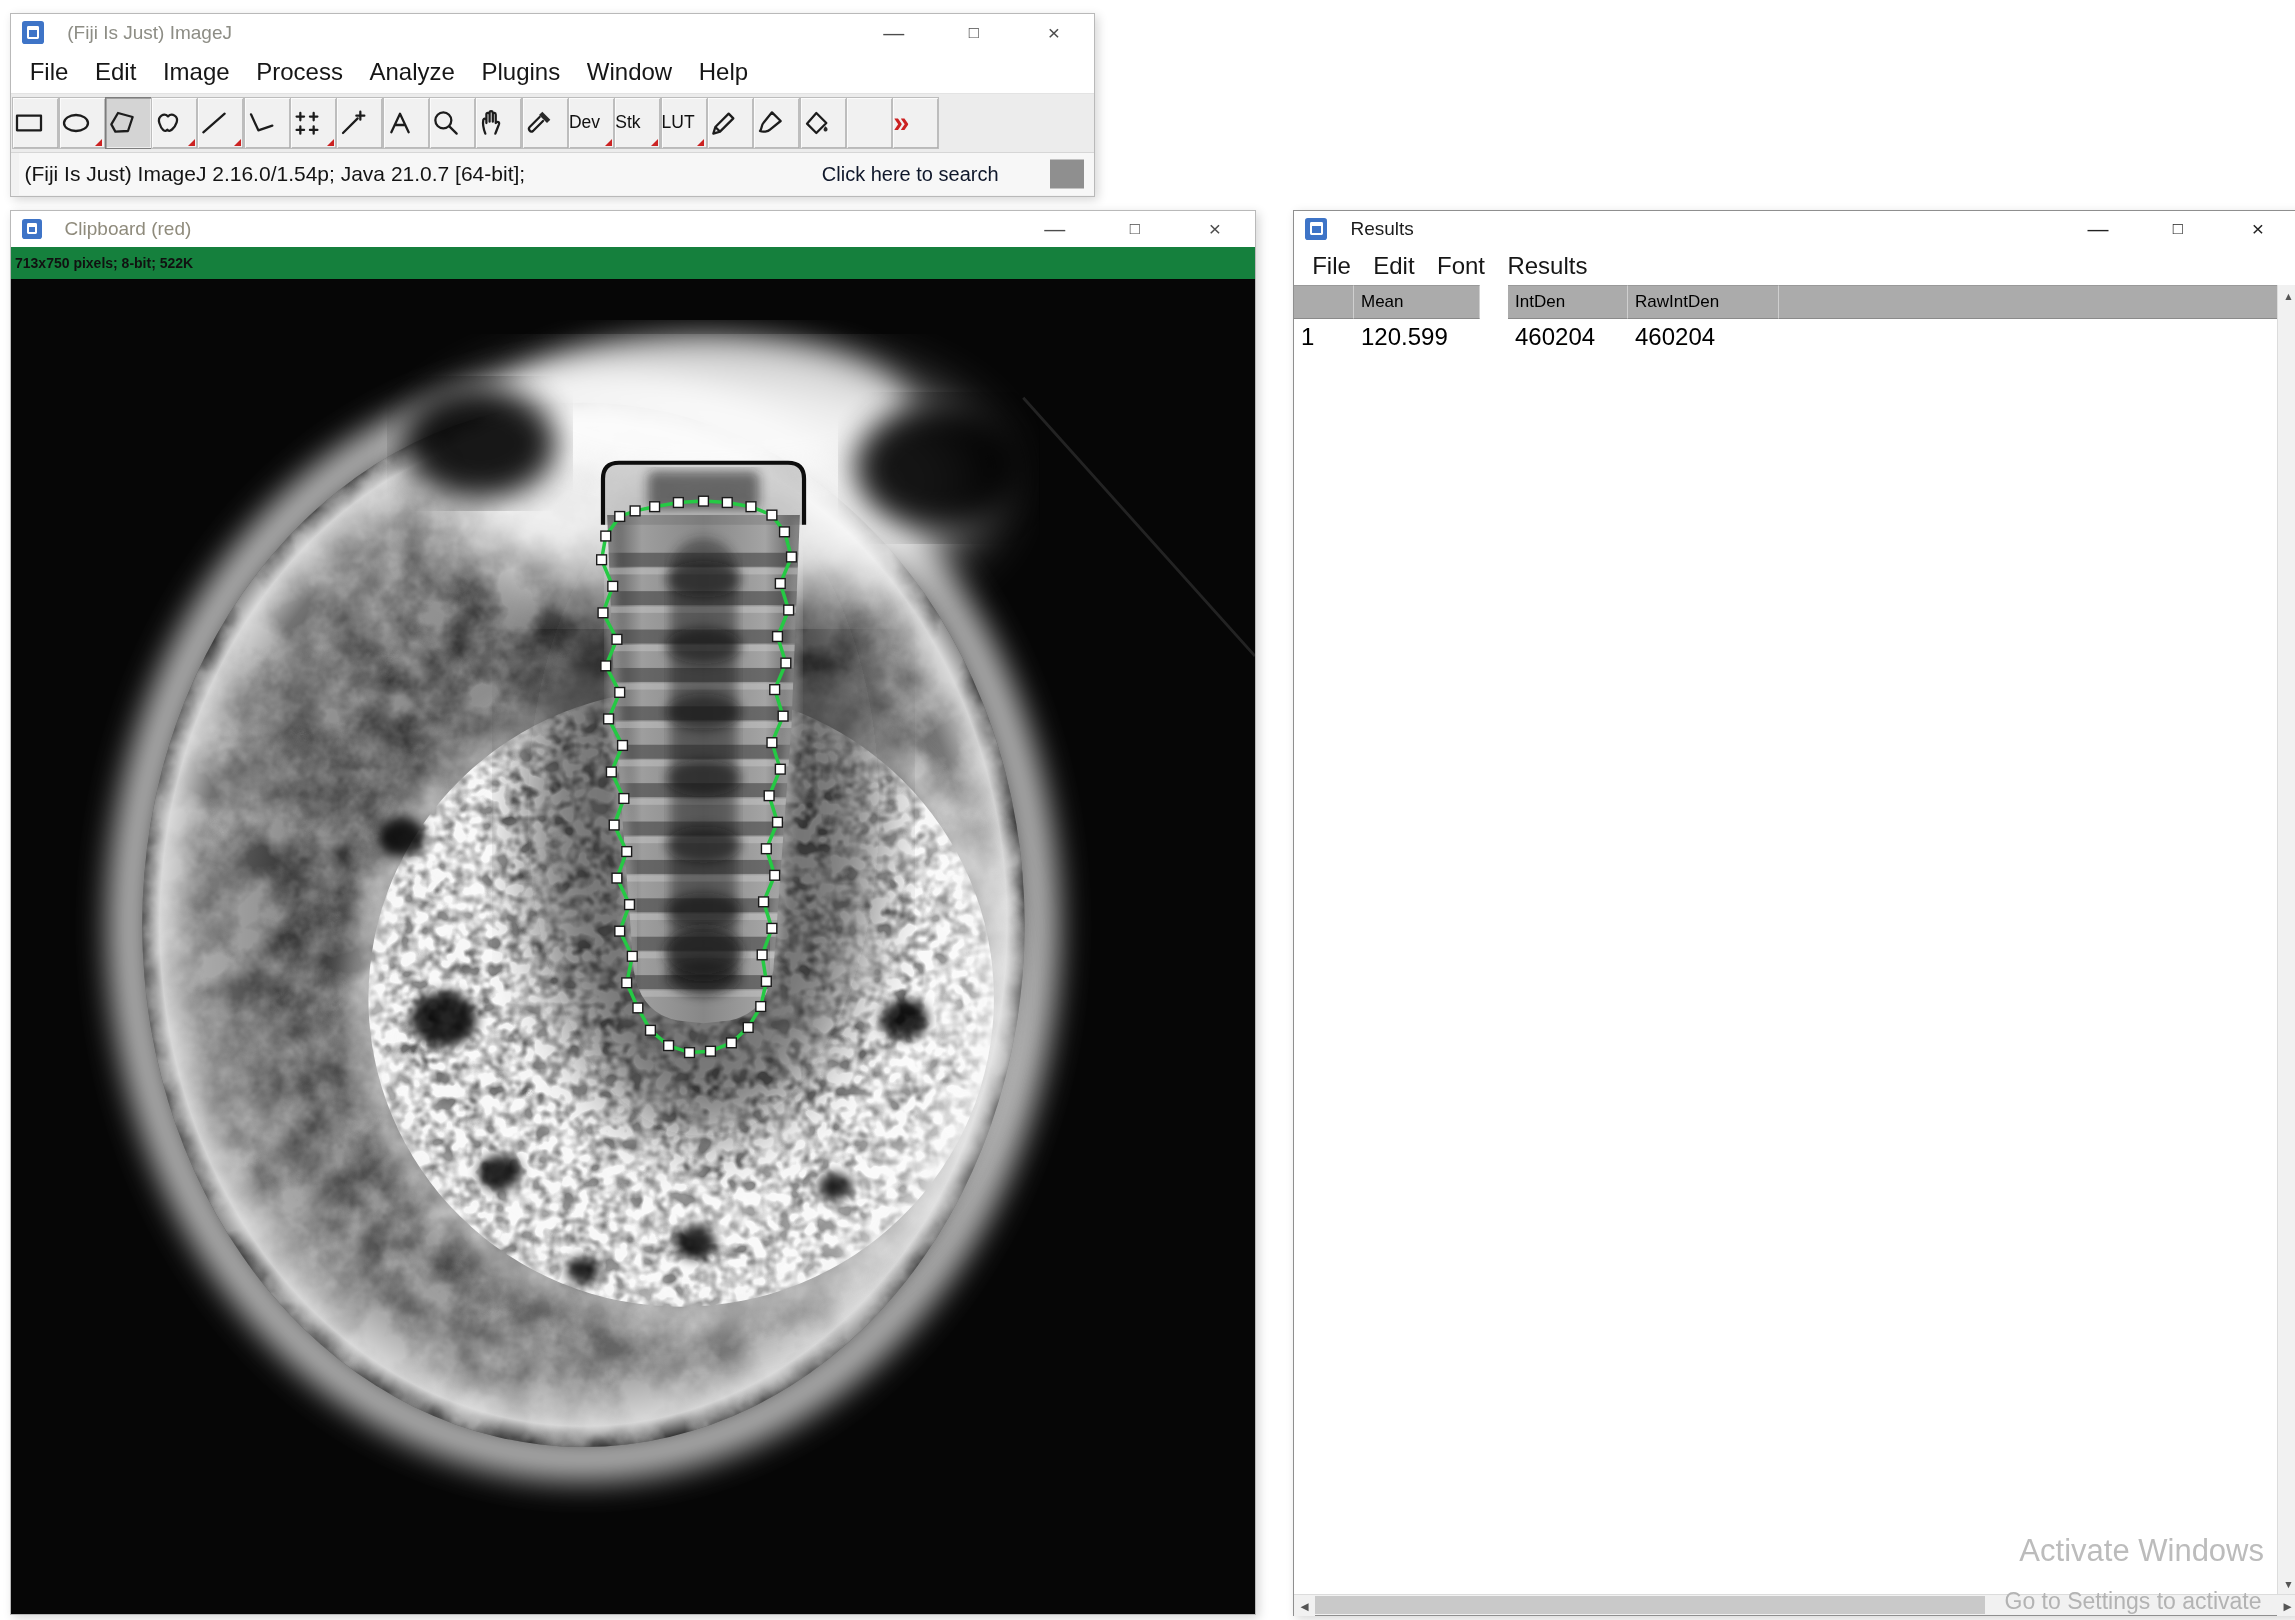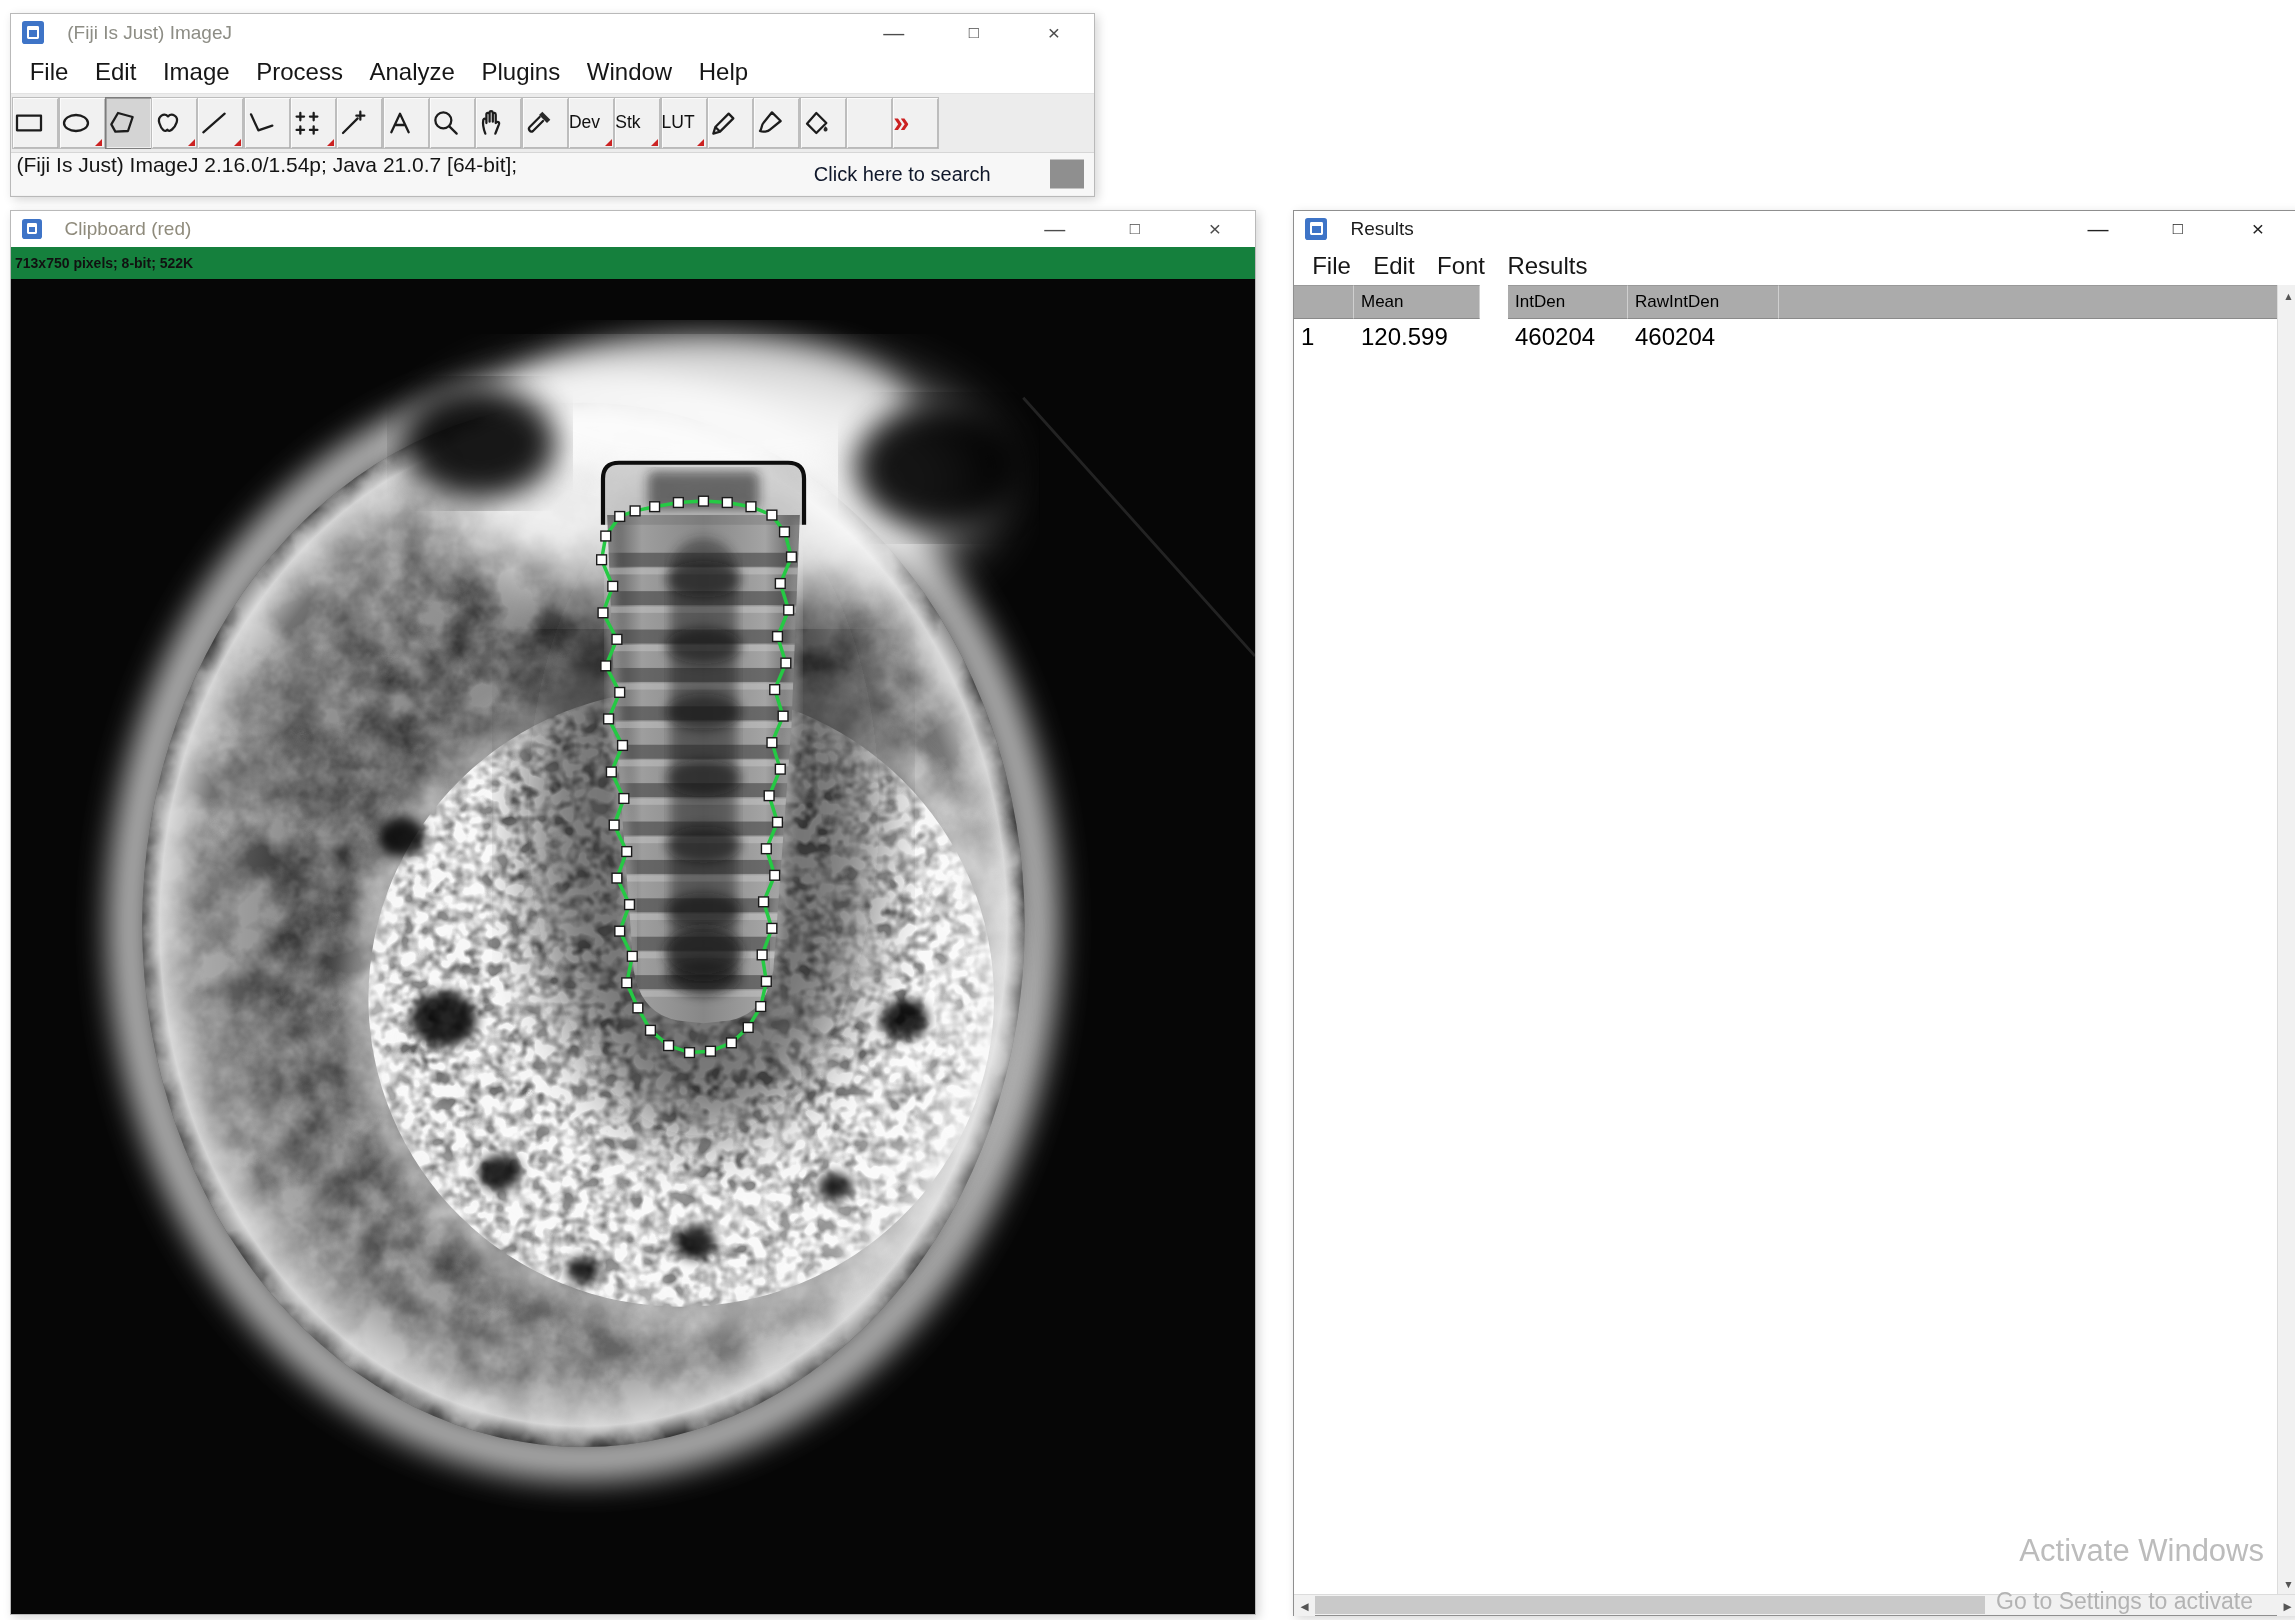--- a/index.html
+++ b/index.html
@@ -37,22 +37,22 @@
               box-shadow: inset 0.7px 0.7px 0 #ffffff, inset -0.7px -0.7px 0 #a8a8a8; }
   .tool-btn.selected { background:#d4d4d4; border-color:#7d7d7d;
               box-shadow: inset 0.7px 0.7px 0 #8f8f8f, inset -0.7px -0.7px 0 #f5f5f5; }
   .tool-icon { width:32px; height:32px; }
   .tool-icon * { stroke:#1c1c1c; fill:none; stroke-width:1.7; stroke-linecap:round; stroke-linejoin:round; }
   .tool-icon .fill { fill:#2a2a2a; stroke:none; }
   .tool-label { font-size:17.5px; color:#111; }
   .tool-label.more { font-size:29px; font-weight:bold; color:#cc2222; line-height:1; }
   .dd { position:absolute; right:2.1px; bottom:2.1px; width:0; height:0; border-style:solid;
         border-width:0 0 7.7px 7.7px; border-color:transparent transparent #cc2222 transparent; }
-  .statusbar { position:relative; display:flex; align-items:flex-start; height:42px;
-               background:#f7f7f7; padding-left:5.6px; }
+  .statusbar { position:relative; display:flex; align-items:center; height:42px;
+               background:#f7f7f7; padding-left:5.6px;margin-left:8px; }
   .status-left { font-size:21px; color:#141414; }
   .search-hint { position:absolute; left:803px; top:50%; transform:translateY(-50%);
                  font-size:20px; color:#0f172a; }
   .status-box { position:absolute; right:9.8px; top:50%; transform:translateY(-50%);
                 width:34px; height:29px; background:#8f8f8f; }
 
   
   #clipboard-window { left:9.8px; top:210px; width:1246px; height:1405px;text-align:right; }
   #clipboard-window .titlebar { height:36px; }
   #clipboard-window .app-icon { width:19.6px; height:19.6px; }
@@ -83,21 +83,21 @@
             justify-content:center; font-size:10.5px; color:#555; background:#f1f1f1; }
   .sb-btn.top { top:0; } .sb-btn.bottom { bottom:0; }
   .sb-btn.left { left:0; } .sb-btn.right { right:0; z-index:5; }
   .h-thumb { position:absolute; left:21px; top:1.4px; height:18px; width:670px;
              background:#c9c9c9; }
   .corner { position:absolute; right:0; bottom:0; width:21px; height:21px; background:#f1f1f1; }
 
   .watermark { position:absolute; right:34px; bottom:46px; text-align:right; z-index:3;margin-left:22px; }
   .wm1 { font-size:31px; color:#bcbcbc; }
   .wm2 { position:absolute; right:28px; bottom:0px; font-size:23px; color:#b3b3b3;
-         white-space:nowrap; width:274px; overflow:hidden; text-align:left; z-index:3; }
+         white-space:nowrap; width:274px; overflow:hidden; text-align:center; z-index:3; }
 </style>
 </head>
 <body>
 
 <div class="window" id="main-window">
   <div class="titlebar">
     <span class="app-icon"></span>
     <span class="tb-title">(Fiji Is Just) ImageJ</span>
     <div class="wc">
       <span class="wcb">—</span>

